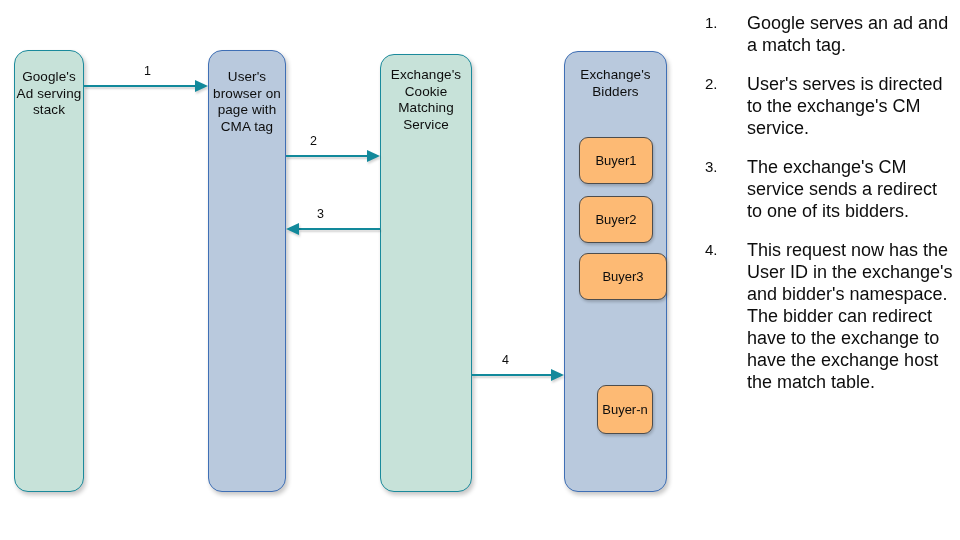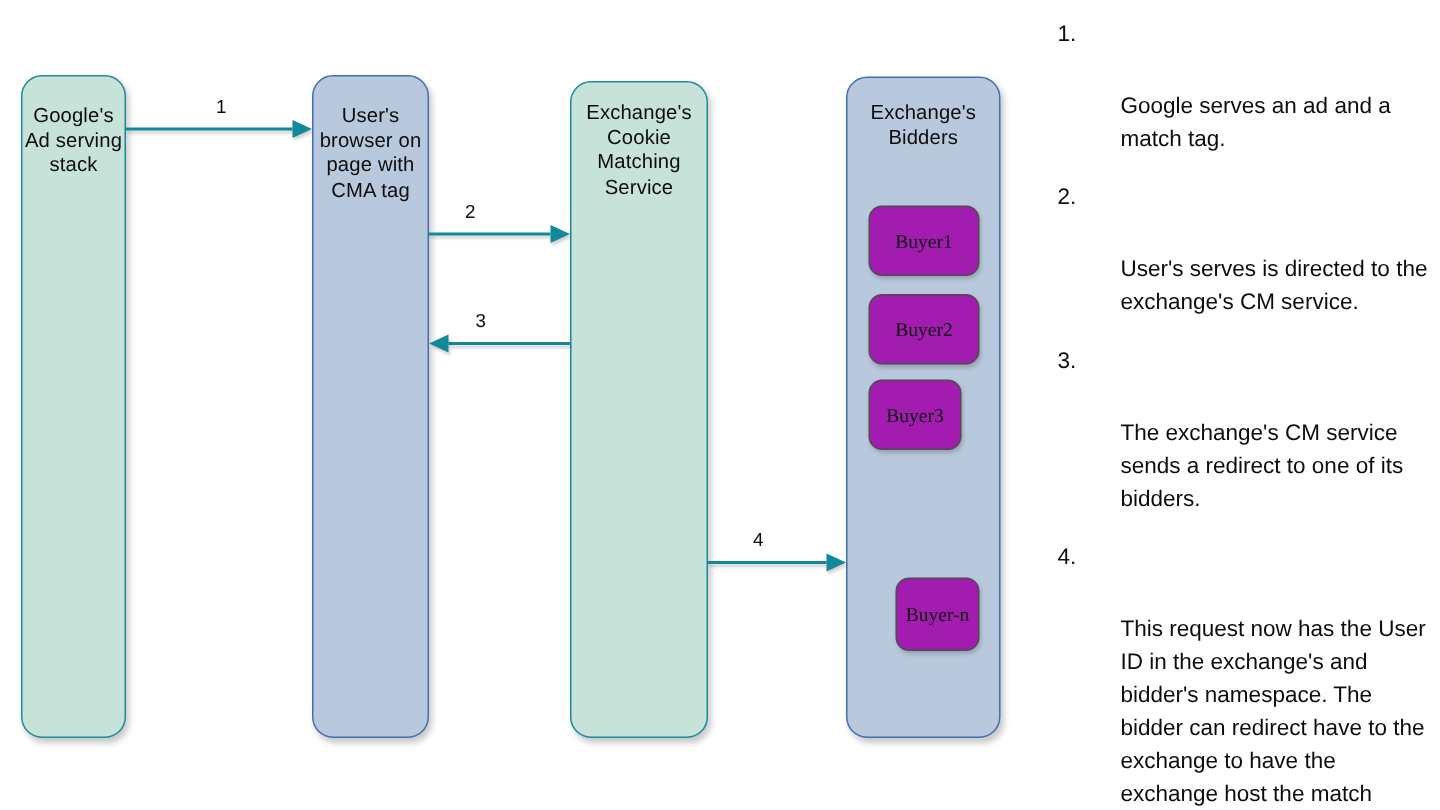--- a/index.html
+++ b/index.html
@@ -35,29 +35,28 @@
     font-size:13.5px;
     line-height:16.5px;
     color:#0d0d0d;
     letter-spacing:0.1px;
   }
 
   .buyer{
     position:absolute;
     border-radius:9px;
     box-sizing:border-box;
-    background:#a21caf;
+    background:#fdba74;
     border:1.2px solid #4d4d4d;
     box-shadow:1px 2px 3px rgba(0,0,0,0.20);
     display:flex;
     align-items:center;
     justify-content:center;
     font-size:13px;
     color:#0d0d0d;
-    font-family:Liberation Serif, serif;
   }
 
   
   .arrow-wrap{position:absolute;}
   .arrow-line{
     position:absolute;
     height:2.2px;
     background:#12899b;
     top:0;
     box-shadow:1px 2px 2px rgba(0,0,0,0.18);
@@ -92,24 +91,23 @@
   }
   .step-num{
     width:42px;
     flex:0 0 42px;
     font-size:15px;
     line-height:22px;
     color:#0d0d0d;
   }
   .step-text{
     flex:1 1 auto;
-    font-size:15px;
+    font-size:18px;
     line-height:22px;
     color:#0d0d0d;
-    margin-top:48px;
   }
 </style>
 </head>
 <body>
 
 <div id="canvas">
 
   <div class="lane lane-blue" style="left:208px;top:50px;width:78px;height:442px;">
     <div class="lane-label" style="top:18px;">User's<br>browser on<br>page with<br>CMA tag</div>
   </div>
@@ -122,21 +120,21 @@
     <div class="lane-label" style="top:12px;">Exchange's<br>Cookie<br>Matching<br>Service</div>
   </div>
 
   <div class="lane lane-blue" style="left:564px;top:51px;width:103px;height:441px;">
     <div class="lane-label" style="top:15px;">Exchange's<br>Bidders</div>
 
     <div class="buyer" style="left:14px;top:85px;width:74px;height:47px;">Buyer1</div>
 
     <div class="buyer" style="left:14px;top:144px;width:74px;height:47px;">Buyer2</div>
 
-    <div class="buyer" style="left:14px;top:201px;width:62px;height:47px;">Buyer3</div>
+    <div class="buyer" style="left:14px;top:201px;width:88px;height:47px;">Buyer3</div>
 
     <div class="buyer" style="left:32px;top:333px;width:56px;height:49px;">Buyer-n</div>
   </div>
 
   <div class="arrow-wrap" style="left:84px;top:85px;width:124px;height:2px;">
     <div class="arrow-line" style="left:0;width:111px;"></div>
     <div class="arrow-head right" style="left:111px;"></div>
     <div class="arrow-num" style="left:60px;">1</div>
   </div>
 

